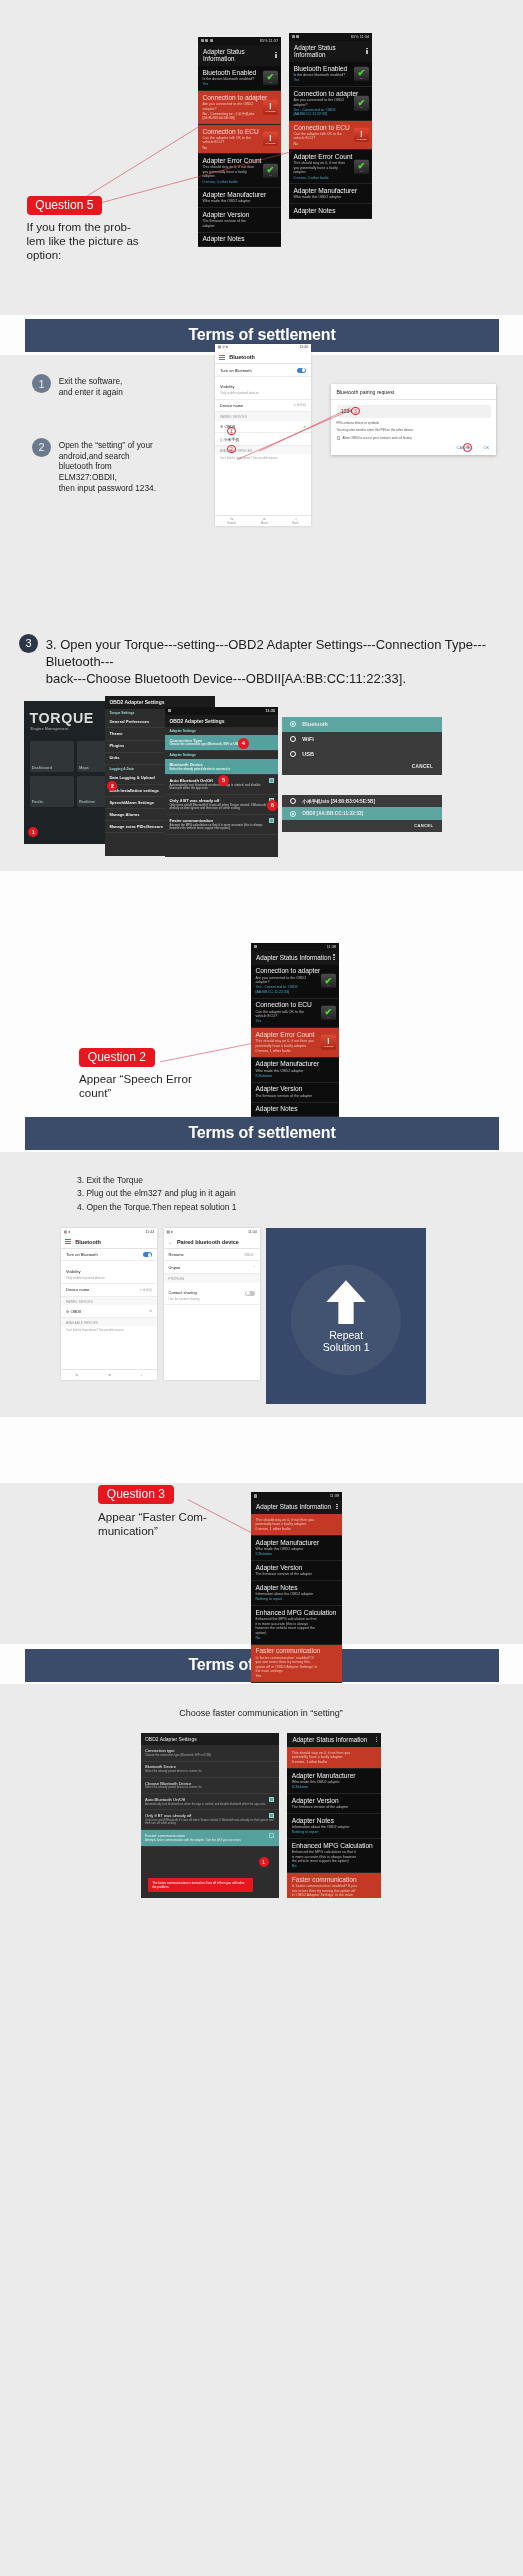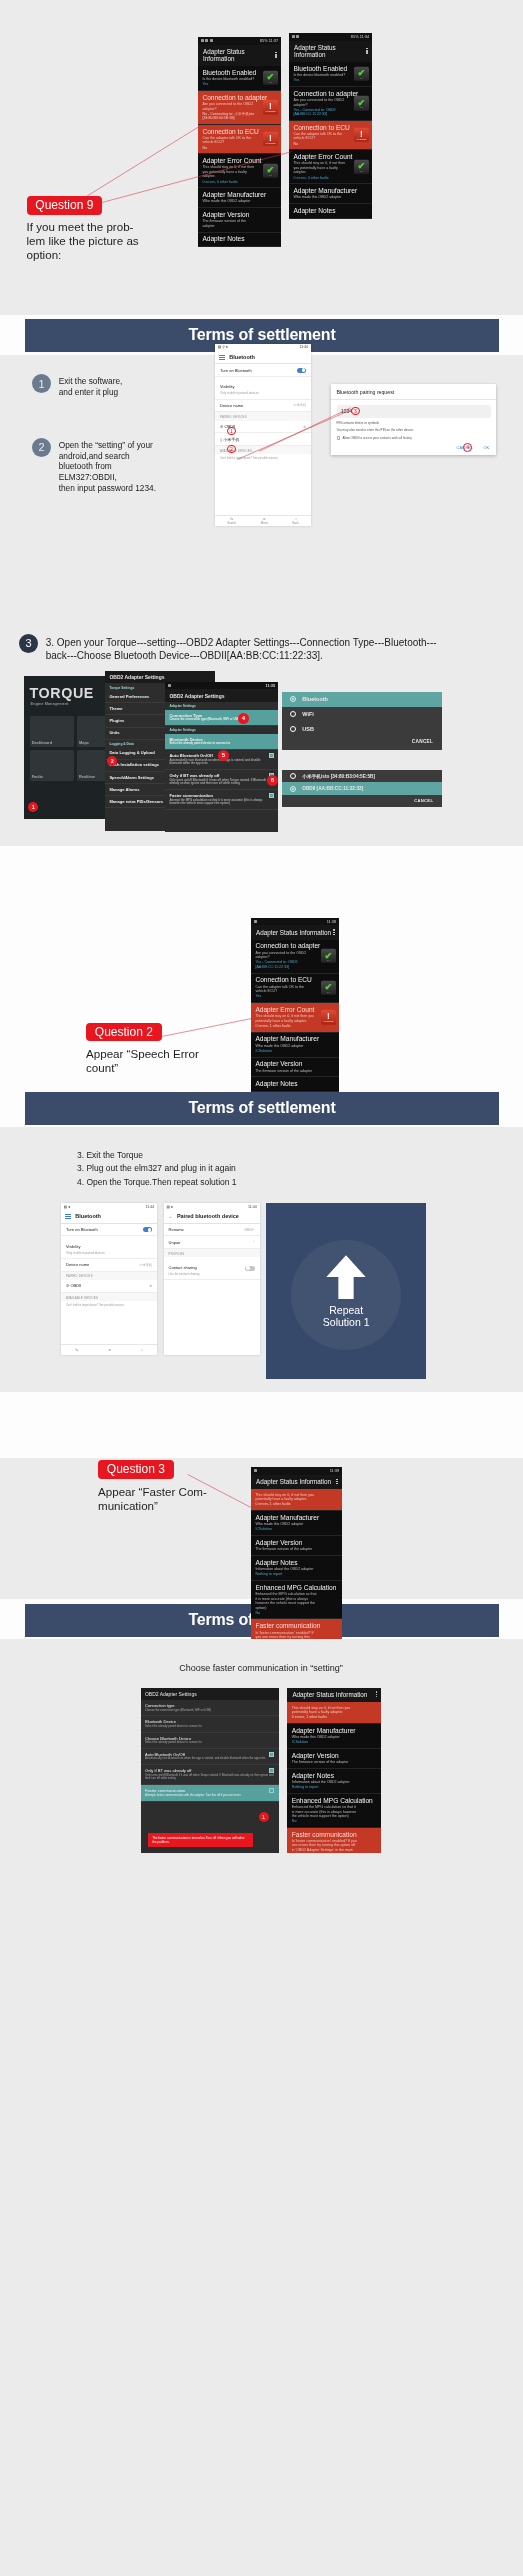--- a/index.html
+++ b/index.html
@@ -325,42 +325,42 @@
         </div>
       </div>
     </div>
 
     <svg width="524" height="309" style="position:absolute;left:0;top:0;pointer-events:none" viewBox="0 0 950 560">
       <line x1="118" y1="380" x2="360" y2="230" stroke="#d4343d" stroke-width="1"></line>
       <line x1="118" y1="385" x2="528" y2="275" stroke="#d4343d" stroke-width="1"></line>
     </svg>
 
     <div style="position:absolute;left:26.5px;top:196px;">
-      <div class="qtag">Question 9</div>
+      <div class="qtag">Question 5</div>
       <div class="qcaption" style="width:116px">
-        <div>If you meet the prob-</div>
+        <div>If you from the prob-</div>
         <div>lem like the picture as</div>
         <div>option:</div>
       </div>
     </div>
 
     <div style="height:309px"></div>
   </div>
 
   <div class="tos-wrap">
     <div class="tos-banner">Terms of settlement</div>
   </div>
 
   <div style="background:#ebebeb;position:relative;padding:15.4px 0 11px 0;">
 
     <div class="steprow" style="margin:4.4px 0 0 32px;width:149px">
       <div class="stepnum">1</div>
       <div class="steptext">
         <div>Exit the software,</div>
-        <div>and enter it plug</div>
+        <div>and enter it again</div>
       </div>
     </div>
 
     <div class="steprow" style="margin:40px 0 0 32px;width:149px">
       <div class="stepnum">2</div>
       <div class="steptext">
         <div>Open the “setting” of your</div>
         <div>android,and search</div>
         <div>bluetooth from</div>
         <div>ELM327:OBDII,</div>
@@ -443,21 +443,21 @@
 
     <svg width="524" height="176" style="position:absolute;left:0;top:0;pointer-events:none" viewBox="0 0 950 320">
       <line x1="430" y1="190" x2="636" y2="100" stroke="#d4343d" stroke-width="1"></line>
       <line x1="470" y1="175" x2="636" y2="96" stroke="#d4343d" stroke-width="1"></line>
     </svg>
 
     <div style="height:132px"></div>
 
     <div class="steprow" style="margin:7.7px 0 0 19px;width:485px">
       <div class="stepnum dark">3</div>
-      <div class="steptext" style="font-size:10px">
+      <div class="steptext" style="font-size:13px">
         <div>3. Open your Torque---setting---OBD2 Adapter Settings---Connection Type---Bluetooth---</div>
         <div>back---Choose Bluetooth Device---OBDII[AA:BB:CC:11:22:33].</div>
       </div>
     </div>
 
     <div style="position:relative;height:165px;margin-top:7.7px;font-weight:bold;">
 
       <div class="torque-splash" style="position:absolute;left:24px;top:6.6px;width:105px;height:143px;">
         <div style="color:#dcdcdc;font-size:14.3px;letter-spacing:0.6px;padding:8.8px 0 0 5.5px">TORQUE</div>
         <div style="color:#8d8d8d;font-size:3.9px;padding:0 0 0 6.6px">Engine Management</div>
@@ -654,21 +654,21 @@
         <div class="srow" style="min-height:14.3px">
           <div class="s-title">Adapter Notes</div>
         </div>
       </div>
     </div>
 
     <svg width="524" height="176" style="position:absolute;left:0;top:0;pointer-events:none" viewBox="0 0 950 320">
       <line x1="290" y1="236" x2="455" y2="203" stroke="#d4343d" stroke-width="1"></line>
     </svg>
 
-    <div style="position:absolute;left:86px;top:116px;">
+    <div style="position:absolute;left:79px;top:116px;">
       <div class="qtag">Question 2</div>
       <div class="qcaption" style="width:132px">
         <div>Appear “Speech Error</div>
         <div>count”</div>
       </div>
     </div>
 
     <div style="height:176px"></div>
   </div>
 
@@ -764,21 +764,21 @@
         <div class="rp-label">
           <div>Repeat</div>
           <div>Solution 1</div>
         </div>
       </div>
     </div>
   </div>
 
   <div style="height:66px;background:#fdfdfd"></div>
 
-  <div style="background:#ebebeb;position:relative;padding-bottom:0">
+  <div style="background:#ebebeb;position:relative;padding-bottom:20px">
 
     <div class="phone" style="position:absolute;left:251px;top:8.8px;width:91px;">
       <div class="statusbar">
         <span class="sb-left">
             <i class="sb-dot"></i>
           </span>
         <span class="sb-right">
             <span>11:39</span>
           </span>
       </div>

